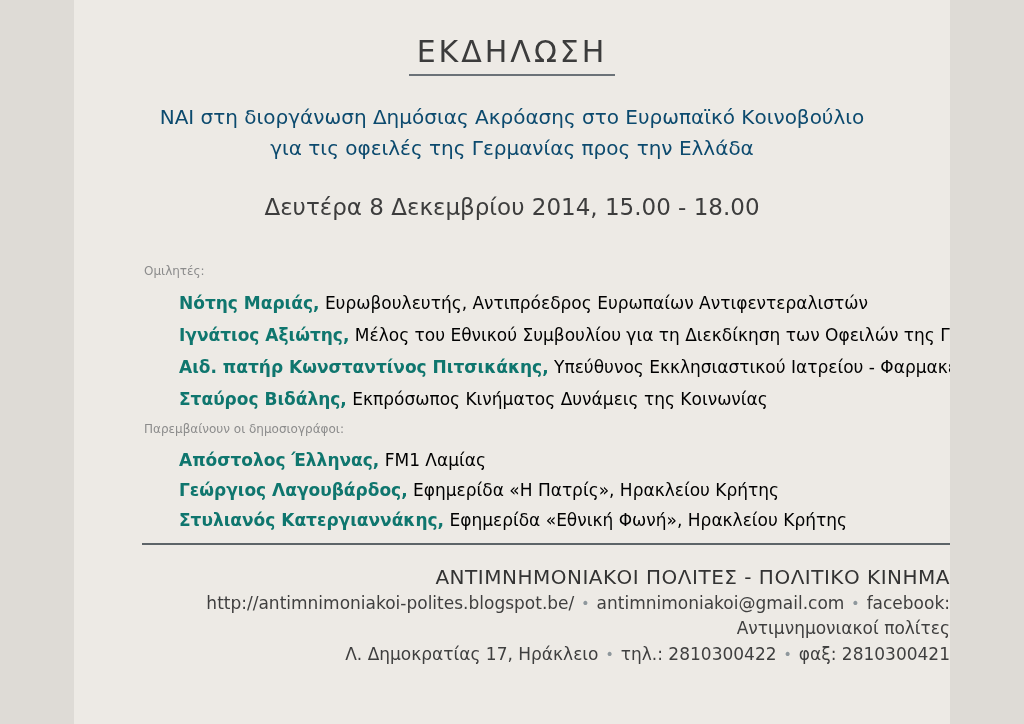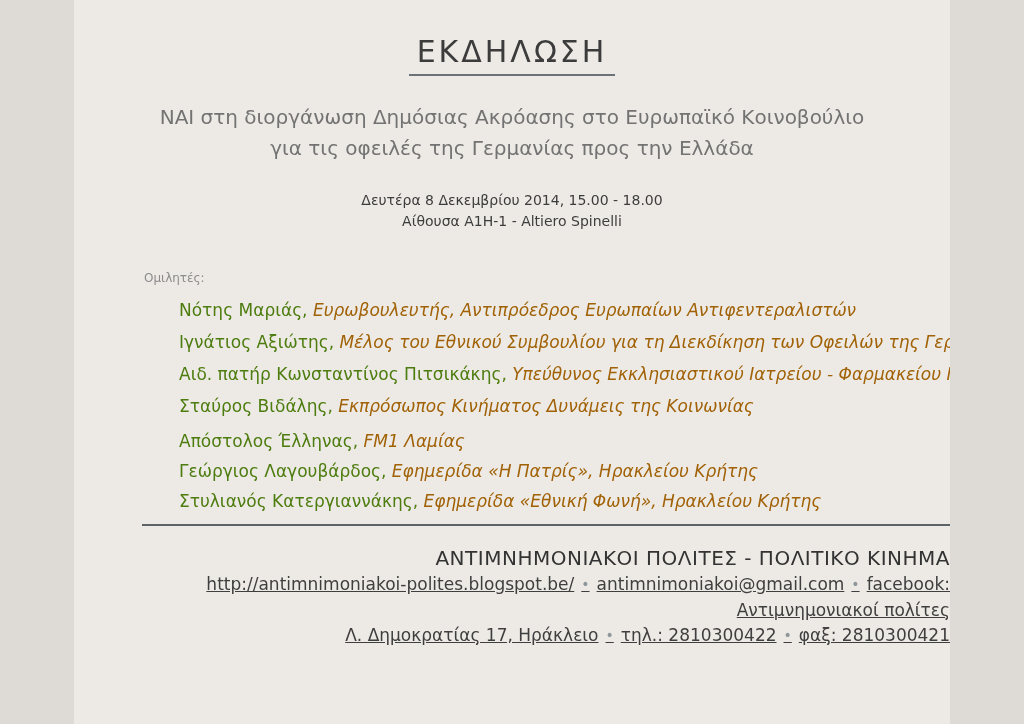--- a/index.html
+++ b/index.html
@@ -31,26 +31,26 @@
     letter-spacing: 3px;
     color: #3c3c3c;
     border-bottom: 2px solid #6b7278;
     padding: 0 8px 5px 8px;
   }
   .subtitle {
     margin-top: 26px;
     text-align: center;
     font-size: 20px;
     line-height: 1.55;
-    color: #737373;
+    color: #0c4a6e;
   }
   .when {
     margin-top: 26px;
     text-align: center;
-    font-size: 14px;
+    font-size: 23px;
     line-height: 1.5;
     color: #3d3d3d;
   }
   .section {
     margin-left: 70px;
     margin-right: 40px;
   }
   .section.speakers { margin-top: 34px; }
   .section.journalists { margin-top: 2px; }
   .section-label {
@@ -61,47 +61,45 @@
   .item-list {
     margin: 4px 0 0 35px;
   }
   .item {
     font-size: 17px;
     line-height: 32px;
     white-space: nowrap;
   }
   .journalists .item { line-height: 30px; }
   .item .name {
-    font-weight: normal;
-    color: #4d7c0f;
+    font-weight: bold;
+    color: #0f766e;
   }
   .item .role, .item .affiliation {
-    color: #a16207;
-    font-style: italic;
+    color: #000000;
   }
   .divider {
     margin: 8px 0 0 68px;
     width: 877px;
     height: 2px;
     background: #5d6468;
     border: none;
   }
   .footer { text-align: right; }
   .footer-org {
     margin-top: 18px;
     font-size: 20px;
     letter-spacing: 0.5px;
     color: #333333;
     line-height: 1.4;
   }
   .contact-line {
     font-size: 17px;
     line-height: 1.5;
     color: #3f3f3f;
-    text-decoration: underline;
   }
   .bullet {
     color: #8e979c;
     font-size: 14px;
     margin: 0 7px;
     vertical-align: 1px;
   }
 </style>
 </head>
 <body>
@@ -112,21 +110,20 @@
     <h1 class="page-title">ΕΚΔΗΛΩΣΗ</h1>
   </div>
 
   <div class="subtitle">
     <div>ΝΑΙ στη διοργάνωση Δημόσιας Ακρόασης στο Ευρωπαϊκό Κοινοβούλιο</div>
     <div>για τις οφειλές της Γερμανίας προς την Ελλάδα</div>
   </div>
 
   <div class="when">
     <div>Δευτέρα 8 Δεκεμβρίου 2014, 15.00 - 18.00</div>
-    <div>Αίθουσα A1H-1 - Altiero Spinelli</div>
   </div>
 
   <div class="section speakers">
     <div class="section-label">Ομιλητές:</div>
     <div class="item-list">
       <div class="item">
         <span class="name">Νότης Μαριάς,</span>
         <span class="role">Ευρωβουλευτής, Αντιπρόεδρος Ευρωπαίων Αντιφεντεραλιστών</span>
       </div>
       <div class="item">
@@ -138,20 +135,21 @@
         <span class="role">Υπεύθυνος Εκκλησιαστικού Ιατρείου - Φαρμακείου Ηρακλείου Κρήτης</span>
       </div>
       <div class="item">
         <span class="name">Σταύρος Βιδάλης,</span>
         <span class="role">Εκπρόσωπος Κινήματος Δυνάμεις της Κοινωνίας</span>
       </div>
     </div>
   </div>
 
   <div class="section journalists">
+    <div class="section-label">Παρεμβαίνουν οι δημοσιογράφοι:</div>
     <div class="item-list">
       <div class="item">
         <span class="name">Απόστολος Έλληνας,</span>
         <span class="affiliation">FM1 Λαμίας</span>
       </div>
       <div class="item">
         <span class="name">Γεώργιος Λαγουβάρδος,</span>
         <span class="affiliation">Εφημερίδα «Η Πατρίς», Ηρακλείου Κρήτης</span>
       </div>
       <div class="item">

